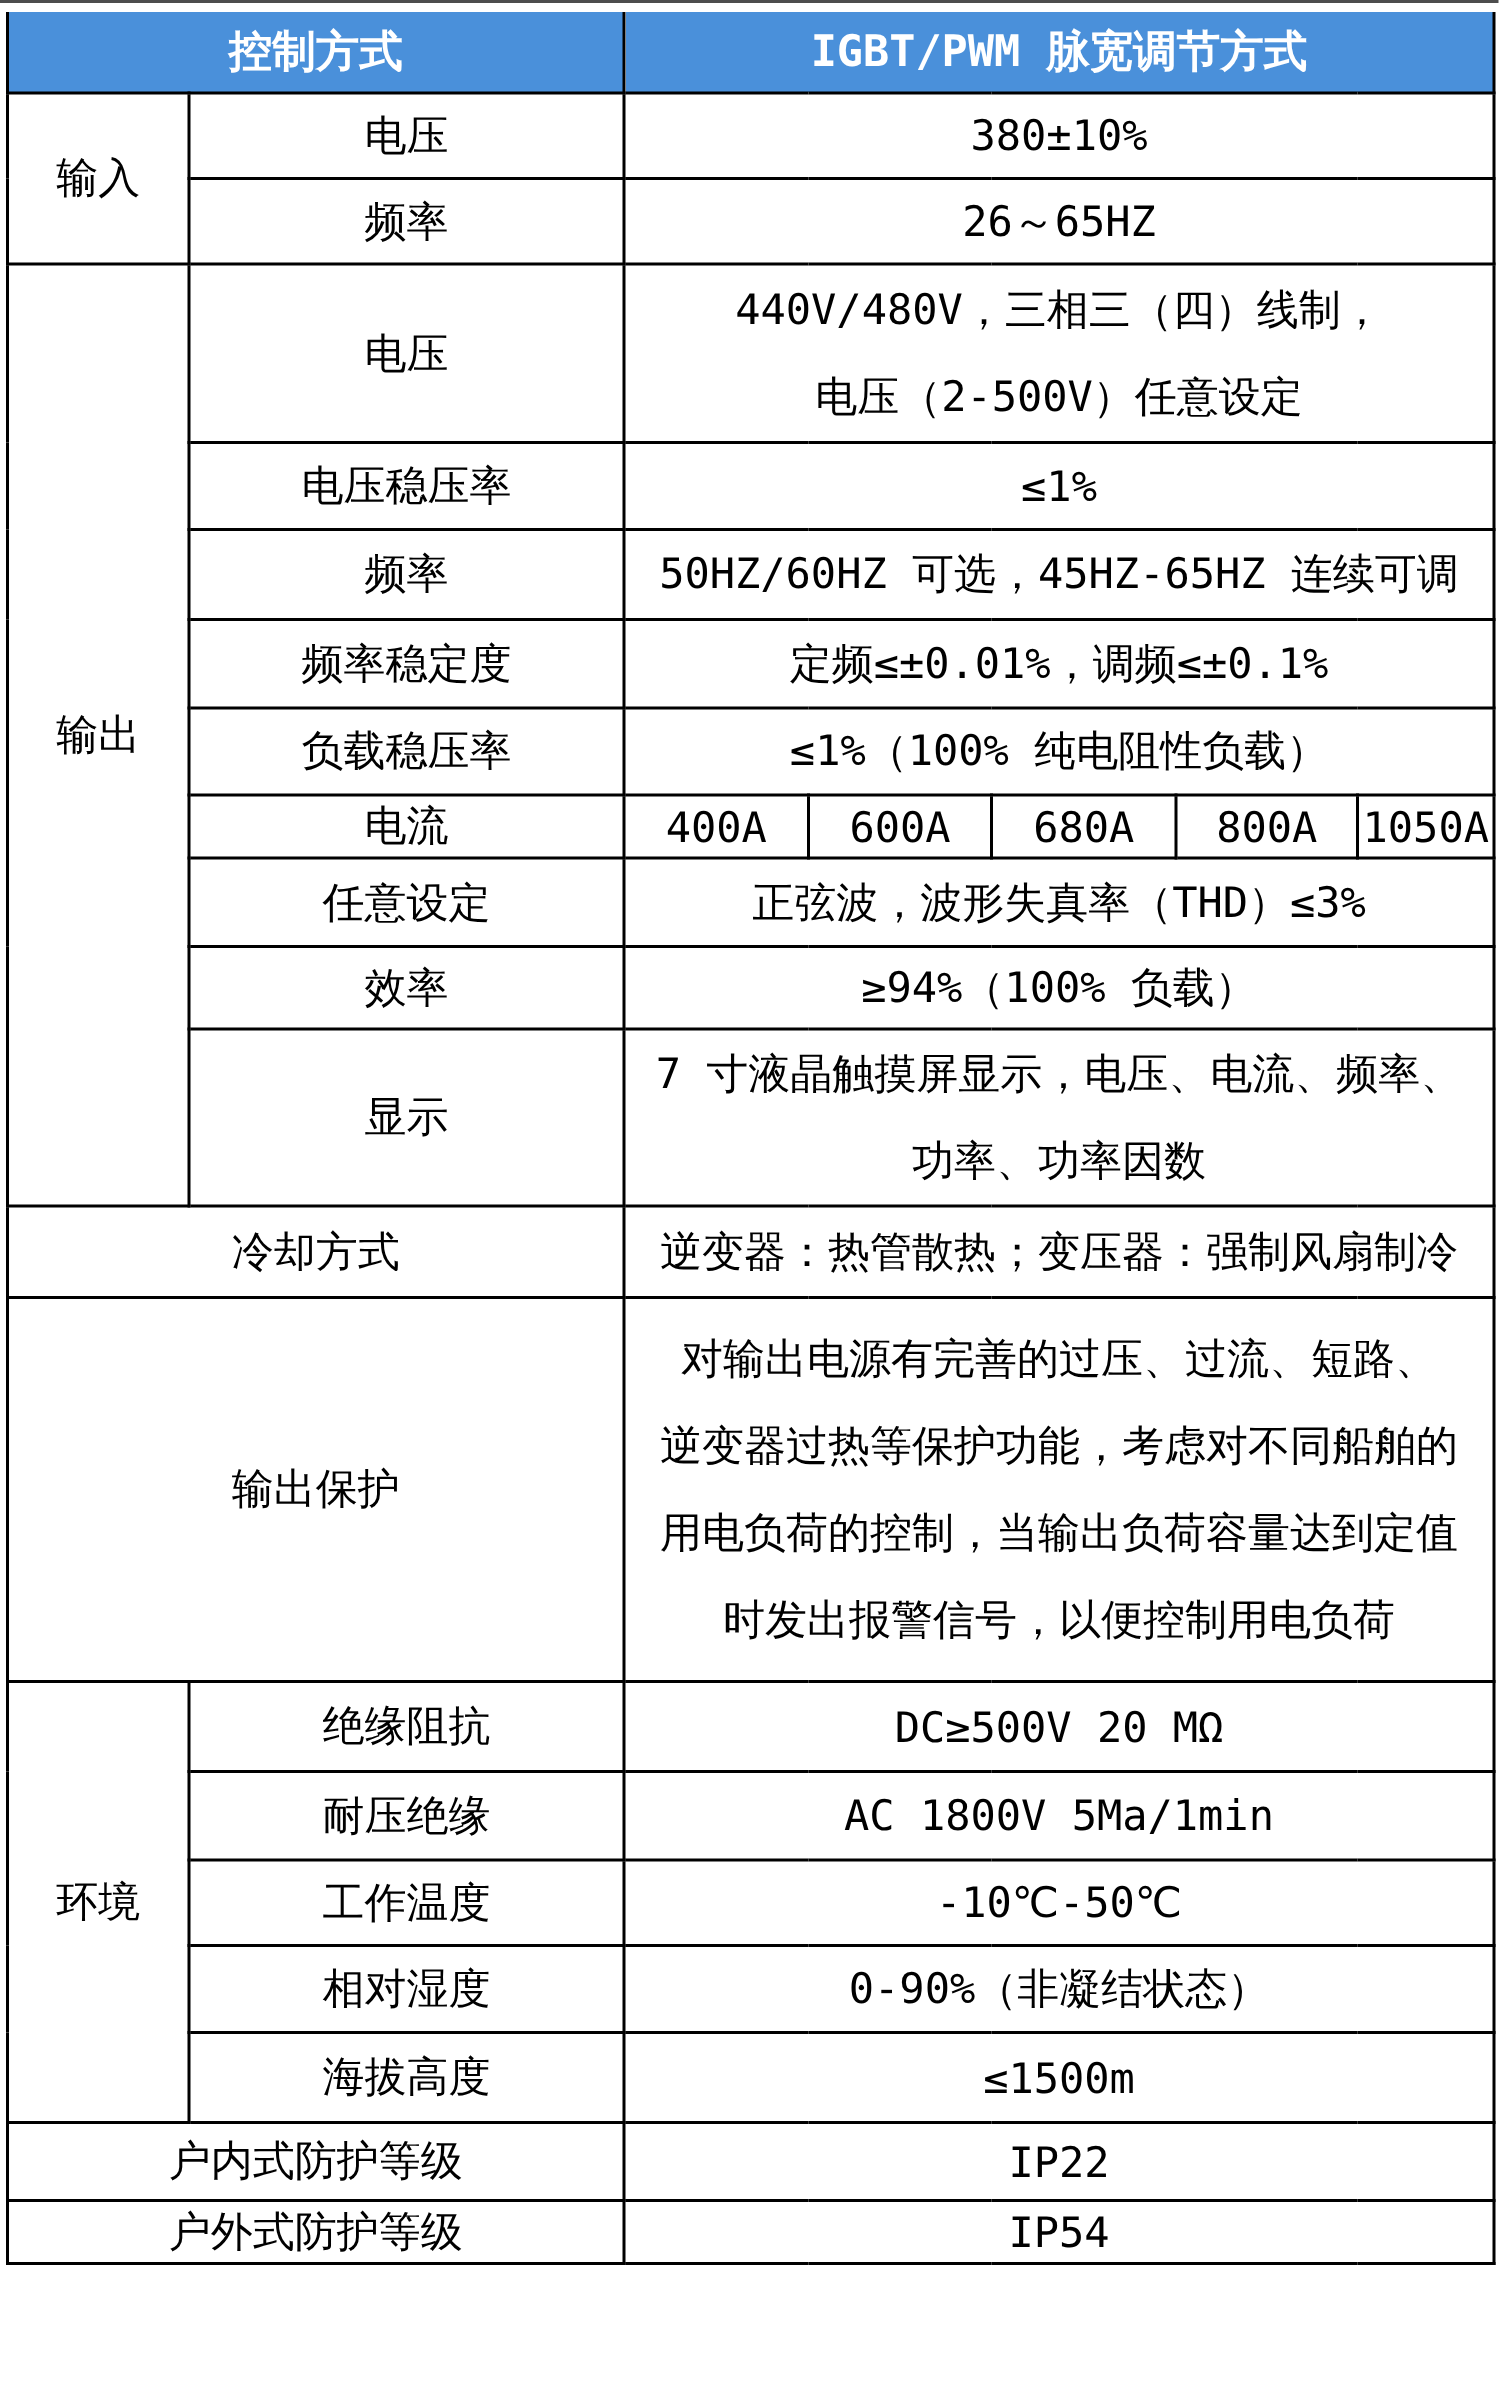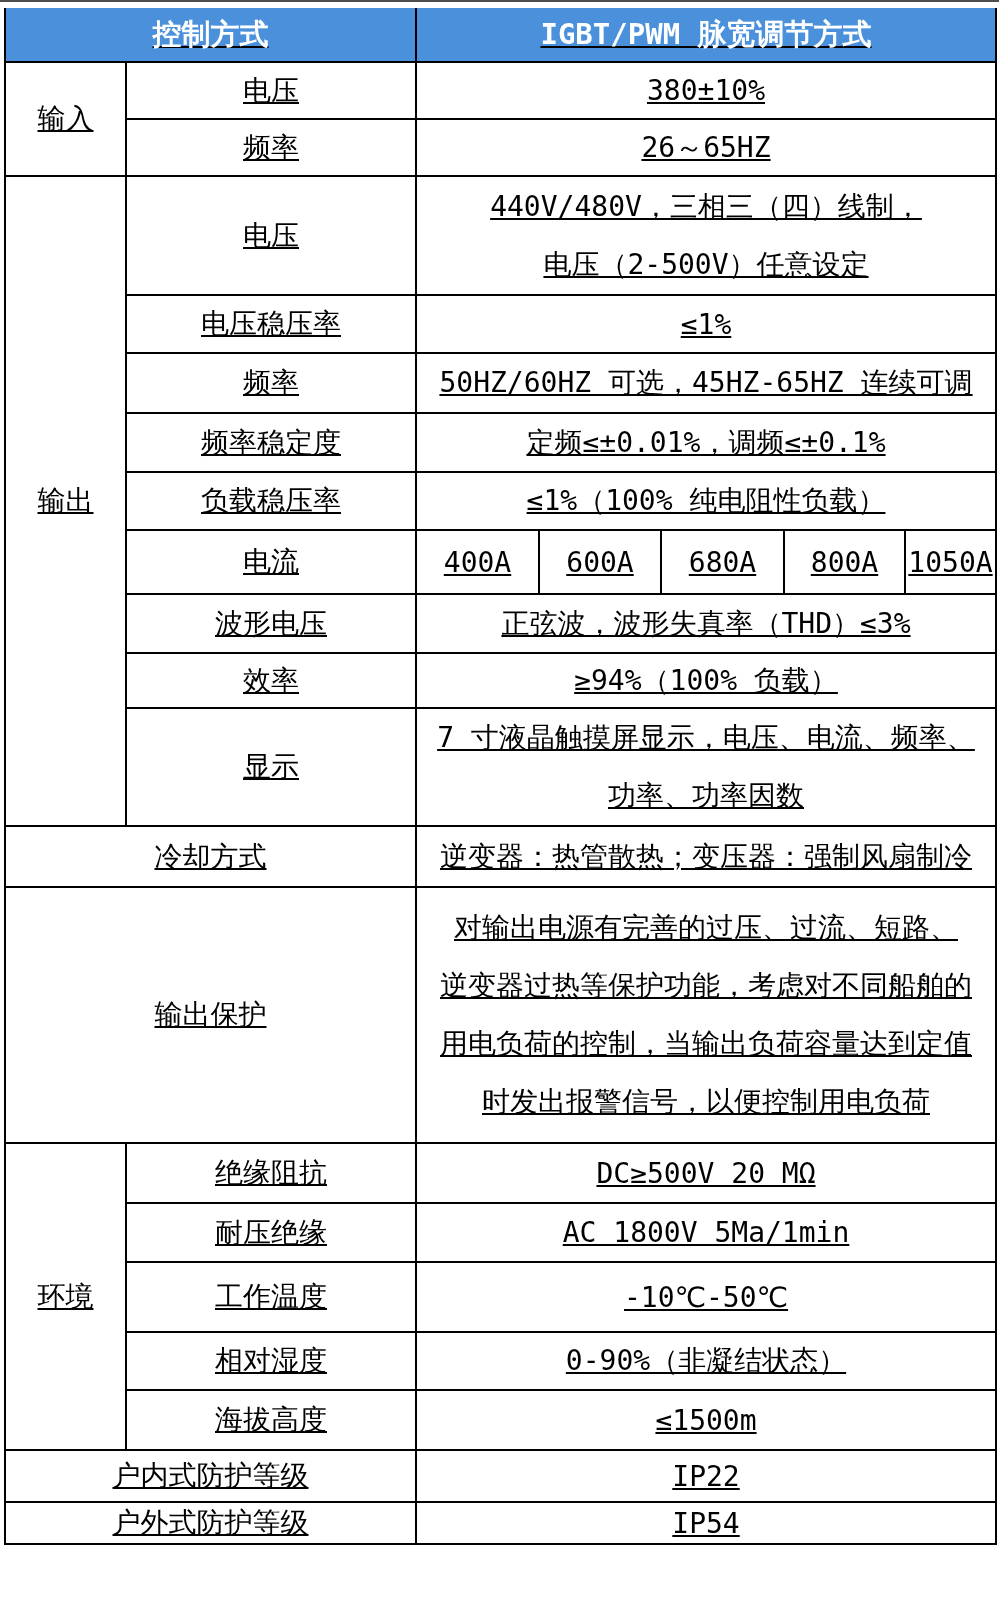--- a/index.html
+++ b/index.html
@@ -13,21 +13,20 @@
   .top-rule {
     position: absolute; top: 0; left: 0;
     width: 999px; height: 2px;
     background: #4d4d4d;
   }
   table.spec {
     border-collapse: collapse;
     table-layout: fixed;
     width: 991px;
     margin: 8px 4px 0 4px;
-    text-decoration: underline;
   }
   td {
     border: 2px solid #000000;
     text-align: center;
     vertical-align: middle;
     padding: 0;
     font-size: 28px;
     overflow: hidden;
     white-space: nowrap;
   }
@@ -90,30 +89,30 @@
     <td colspan="5">50HZ/60HZ 可选，45HZ-65HZ 连续可调</td>
   </tr>
   <tr style="height:59px">
     <td>频率稳定度</td>
     <td colspan="5">定频≤±0.01%，调频≤±0.1%</td>
   </tr>
   <tr style="height:58px">
     <td>负载稳压率</td>
     <td colspan="5">≤1%（100% 纯电阻性负载）</td>
   </tr>
-  <tr style="height:64px">
+  <tr style="height:42px">
     <td>电流</td>
     <td>400A</td>
     <td>600A</td>
     <td>680A</td>
     <td>800A</td>
     <td>1050A</td>
   </tr>
   <tr style="height:59px">
-    <td>波形电压</td>
+    <td>任意设定</td>
     <td colspan="5">正弦波，波形失真率（THD）≤3%</td>
   </tr>
   <tr style="height:55px">
     <td>效率</td>
     <td colspan="5">≥94%（100% 负载）</td>
   </tr>
   <tr style="height:118px">
     <td>显示</td>
     <td colspan="5" class="ml">
       <div>7 寸液晶触摸屏显示，电压、电流、频率、</div>
@@ -138,21 +137,21 @@
 
   <tr style="height:60px">
     <td rowspan="5">环境</td>
     <td>绝缘阻抗</td>
     <td colspan="5">DC≥500V 20 MΩ</td>
   </tr>
   <tr style="height:59px">
     <td>耐压绝缘</td>
     <td colspan="5">AC 1800V 5Ma/1min</td>
   </tr>
-  <tr style="height:70px">
+  <tr style="height:57px">
     <td>工作温度</td>
     <td colspan="5">-10℃-50℃</td>
   </tr>
   <tr style="height:58px">
     <td>相对湿度</td>
     <td colspan="5">0-90%（非凝结状态）</td>
   </tr>
   <tr style="height:60px">
     <td>海拔高度</td>
     <td colspan="5">≤1500m</td>

